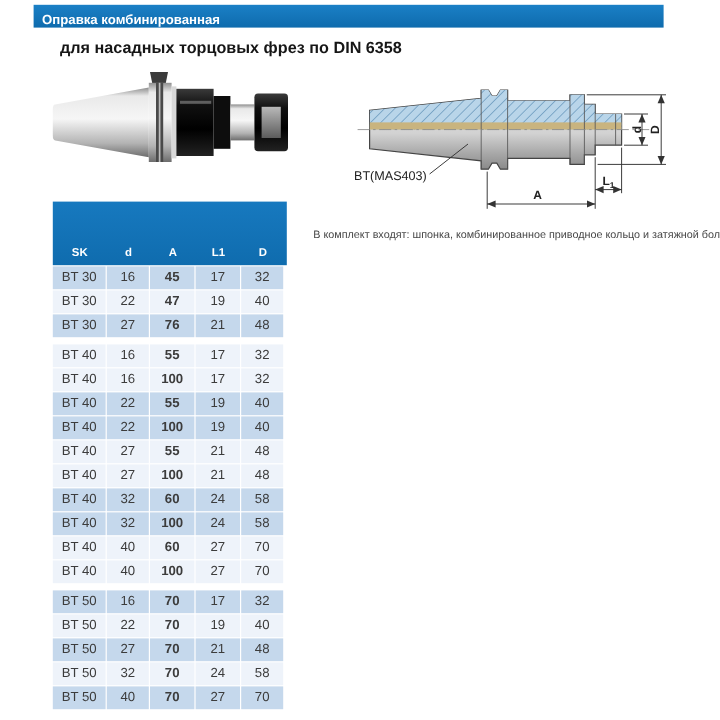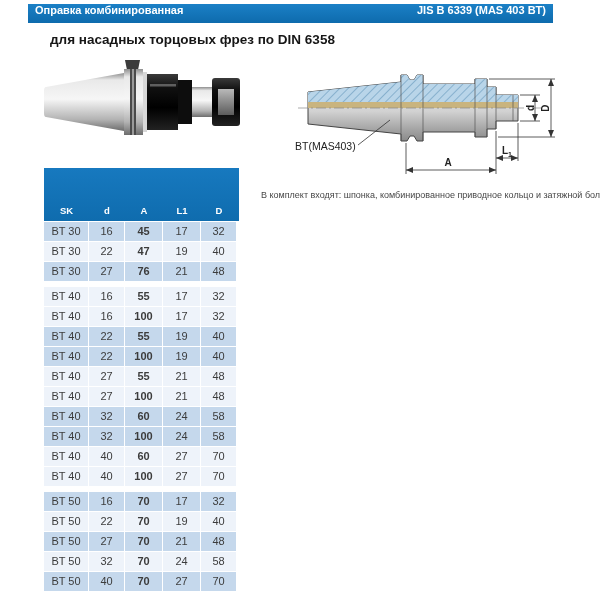--- a/index.html
+++ b/index.html
@@ -2,21 +2,21 @@
 <html><head>
 <meta charset="utf-8">
 <style>
   html,body{margin:0;padding:0;width:600px;height:600px;background:#ffffff;overflow:hidden;
     font-family:"Liberation Sans","DejaVu Sans",sans-serif;}
   .page{position:relative;width:600px;height:600px;background:#fff;}
 
   
   .titlebar{position:absolute;left:28px;top:4px;width:525px;height:19px;
     background:linear-gradient(#1b80c6,#0e6bad);
-    display:flex;justify-content:space-between;align-items:flex-start;
+    display:flex;justify-content:space-between;align-items:flex-end;
     padding:0 7px;box-sizing:border-box;}
   .titlebar span{color:#fff;font-weight:bold;font-size:11px;white-space:nowrap;}
 
   .subtitle{position:absolute;left:30px;top:32px;font-size:13.5px;font-weight:bold;color:#161616;white-space:nowrap;margin-left:20px;}
 
   .photo{position:absolute;left:40px;top:56px;}
   .drawing{position:absolute;left:293px;top:58px;}
 
   .note{position:absolute;left:261px;top:190px;font-size:9px;color:#474747;white-space:nowrap;}
 
@@ -40,21 +40,20 @@
   .shade-blue{background:#c5d8ec;}
   .shade-light{background:#eef3fa;}
 </style>
 </head>
 <body>
 
 <div class="page">
 
   <div class="titlebar">
     <span>Оправка комбинированная</span>
-    <span>JIS B 6339 (MAS 403 BT)</span>
   </div>
 
   <div class="subtitle">для насадных торцовых фрез по DIN 6358</div>
 
   <svg class="photo" width="212" height="106" viewBox="0 0 212 106">
     <defs>
       <linearGradient id="coneG" x1="0" y1="0" x2="0" y2="1">
         <stop offset="0" stop-color="#8f8f8f"></stop>
           <stop offset="0.12" stop-color="#e9e9e9"></stop>
         <stop offset="0.45" stop-color="#f6f6f6"></stop>

